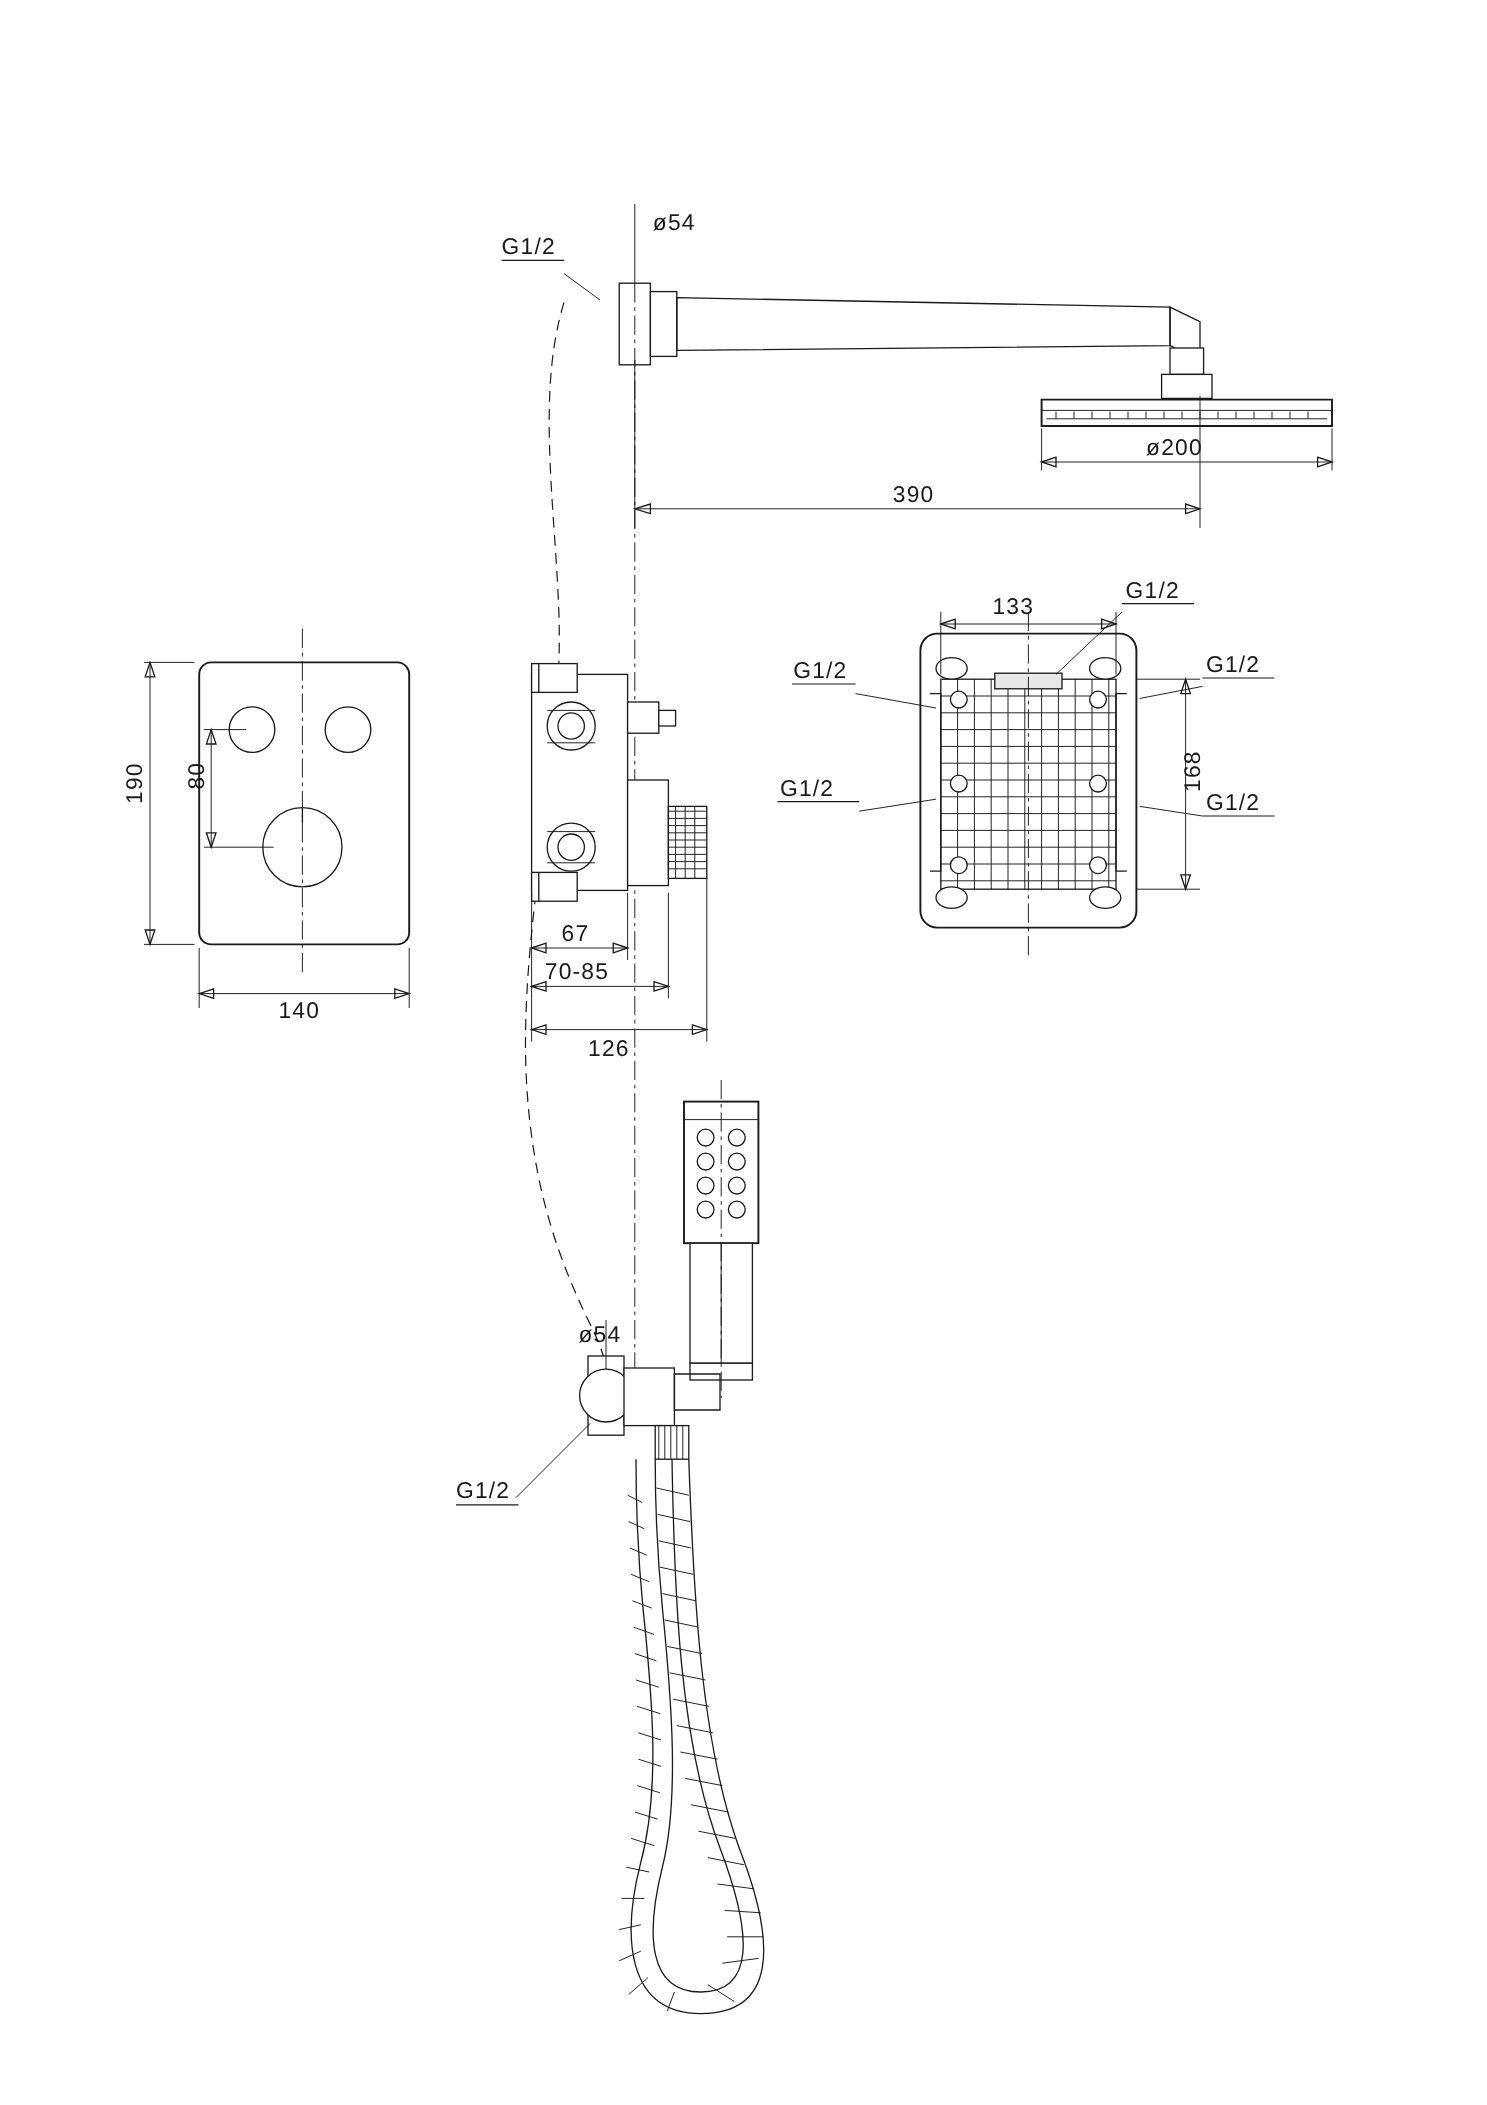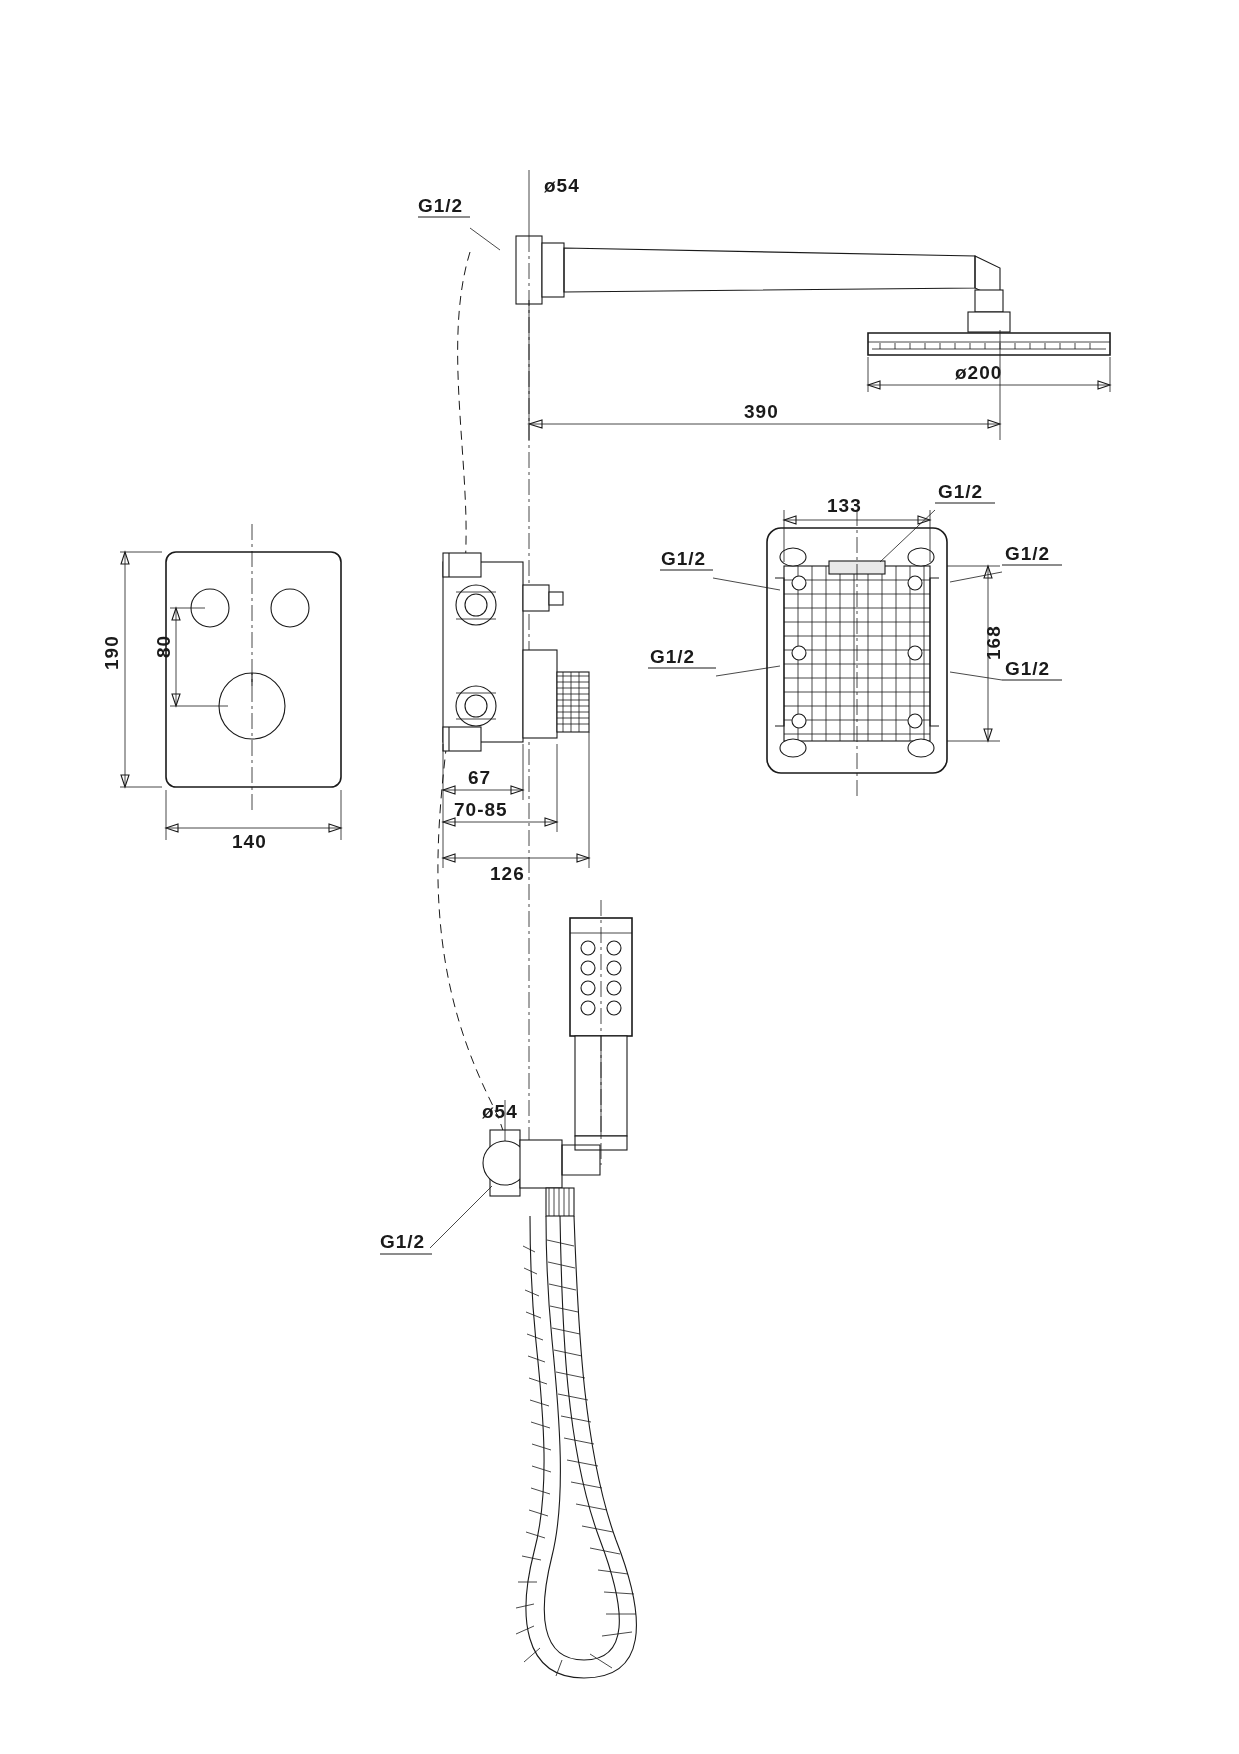--- a/index.html
+++ b/index.html
@@ -11,21 +11,20 @@
     width: 1239px;
     height: 1754px;
     font-family: "Liberation Sans", sans-serif;
     color: #1a1a1a;
     position: relative;
     overflow: hidden;
   }
   #sheet {
     position: absolute;
     inset: 0;
-    font-weight: bold;
   }
   svg.drawing {
     position: absolute;
     top: 0;
     left: 0;
     width: 1239px;
     height: 1754px;
   }
   .ln { stroke: #1a1a1a; stroke-width: 1.1; fill: none; }
   .ln-thin { stroke: #1a1a1a; stroke-width: 0.8; fill: none; }

